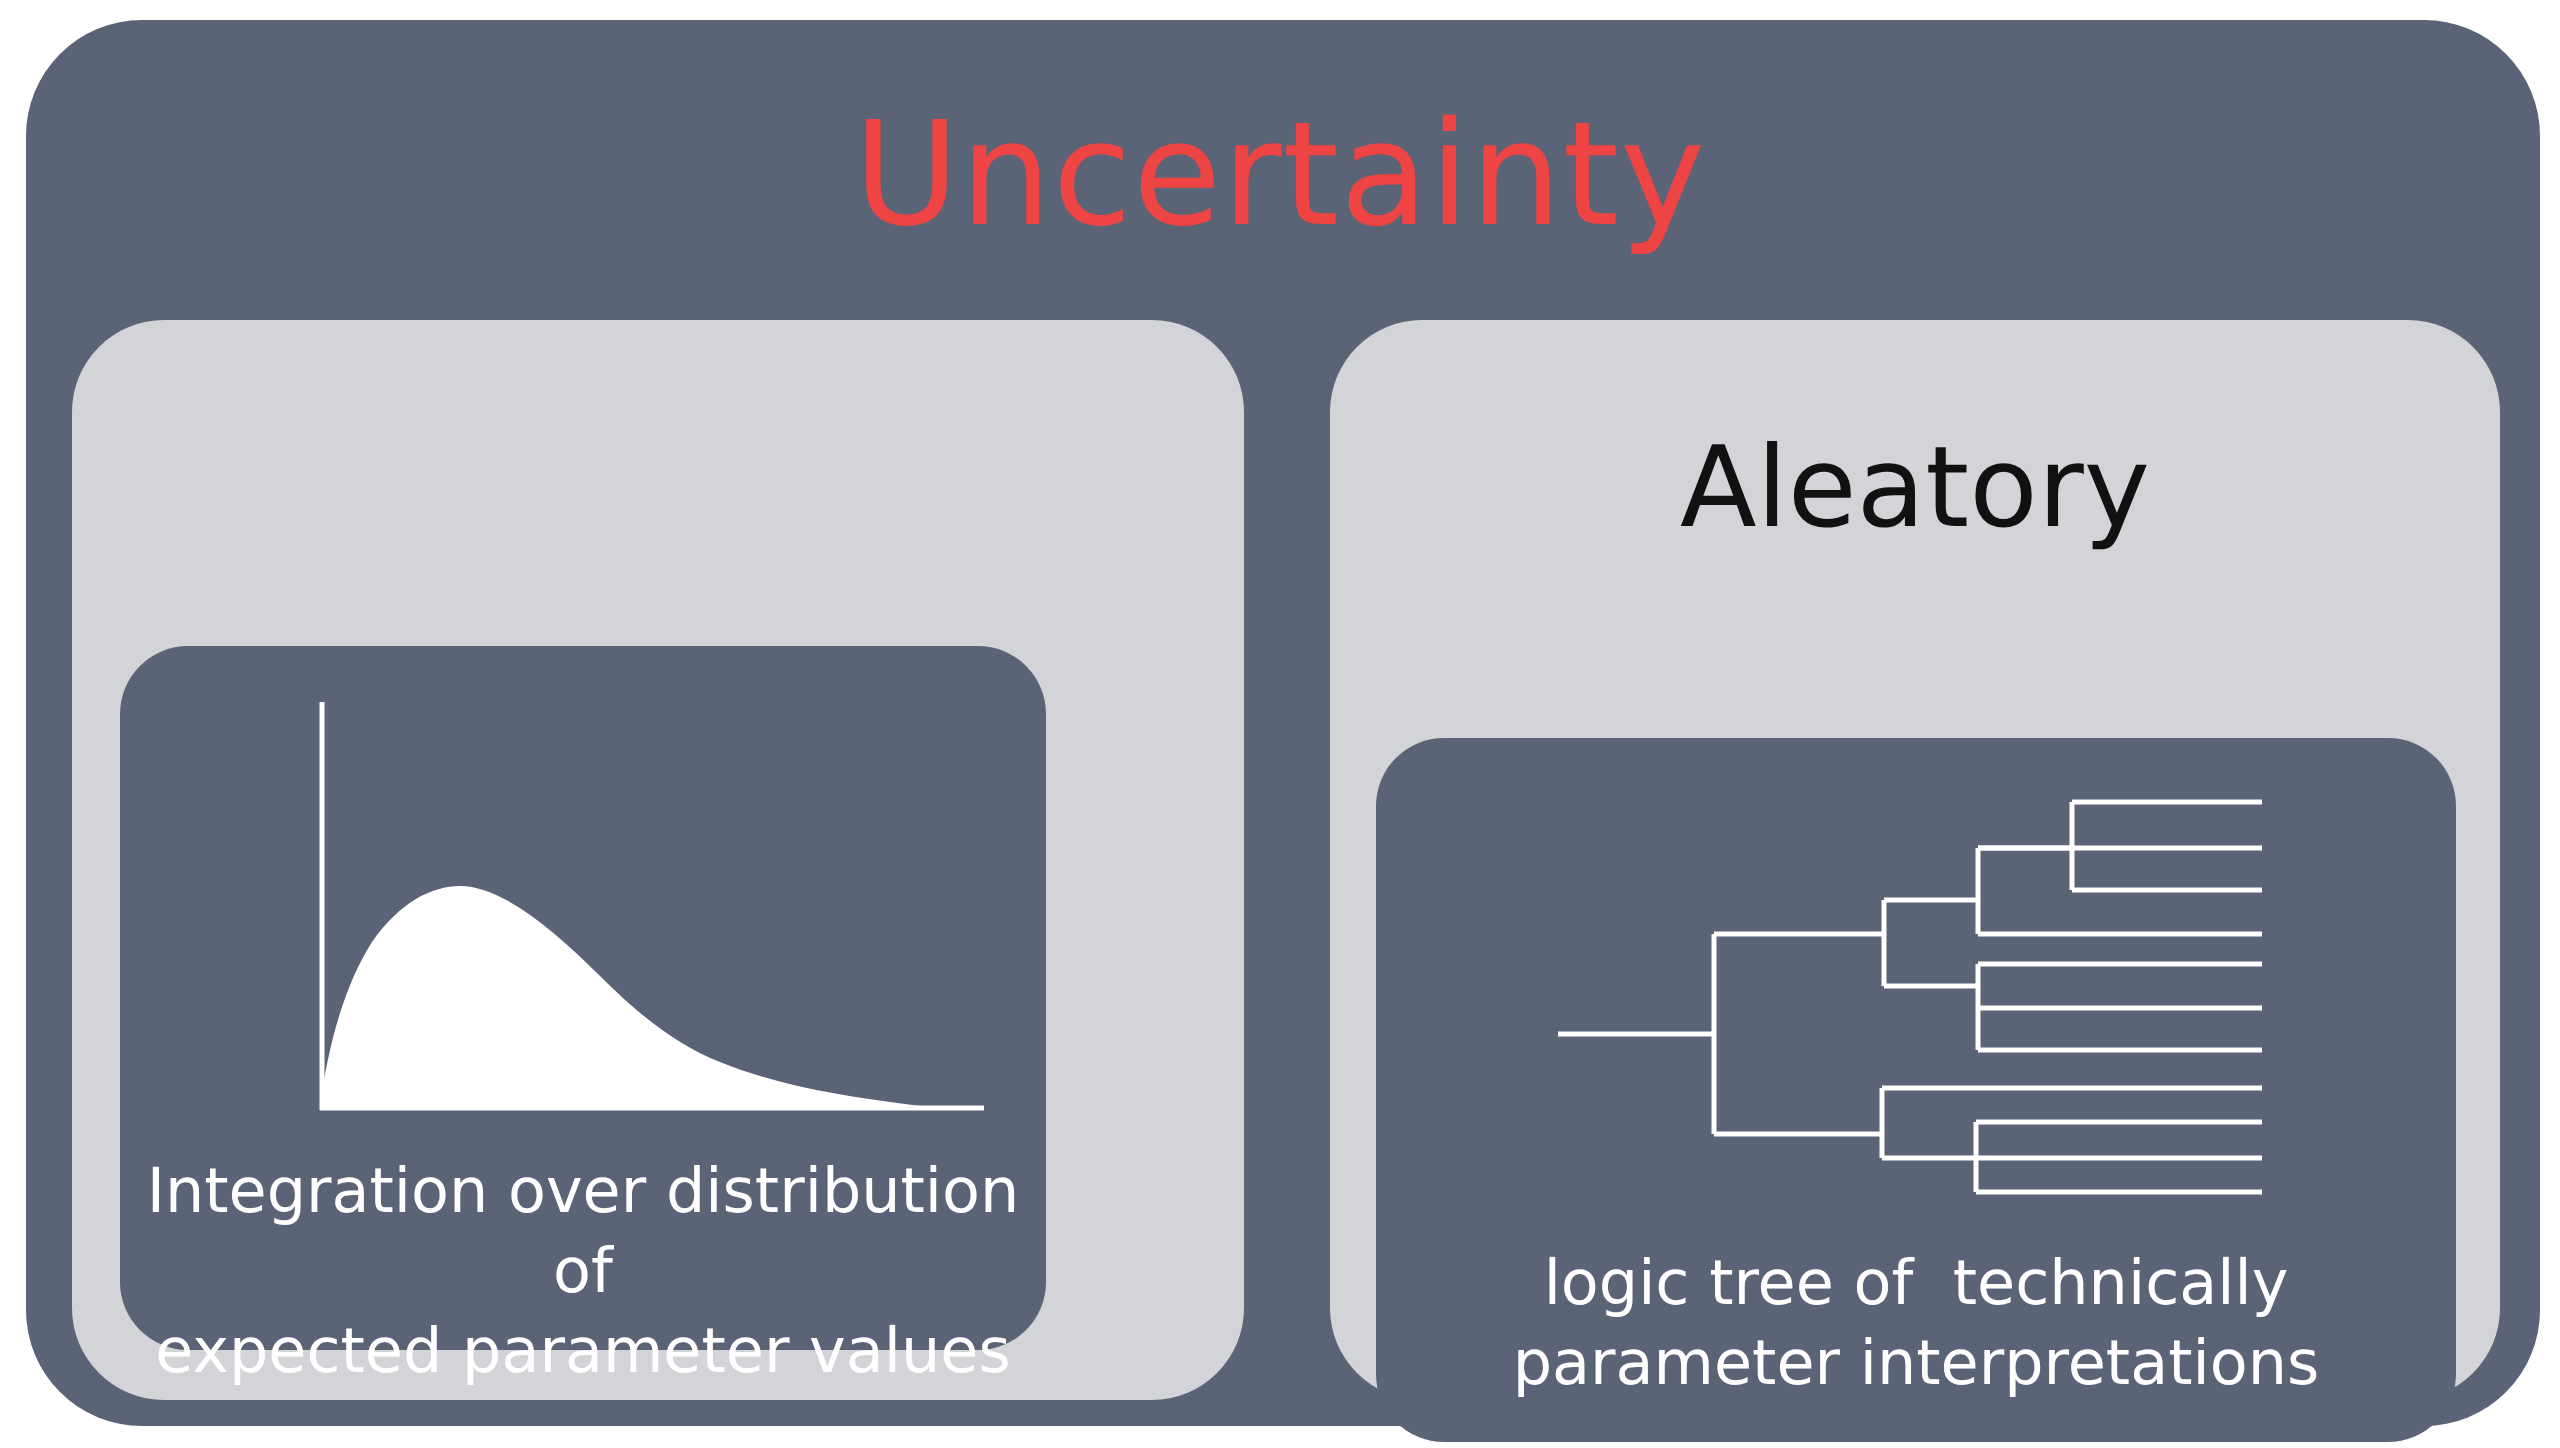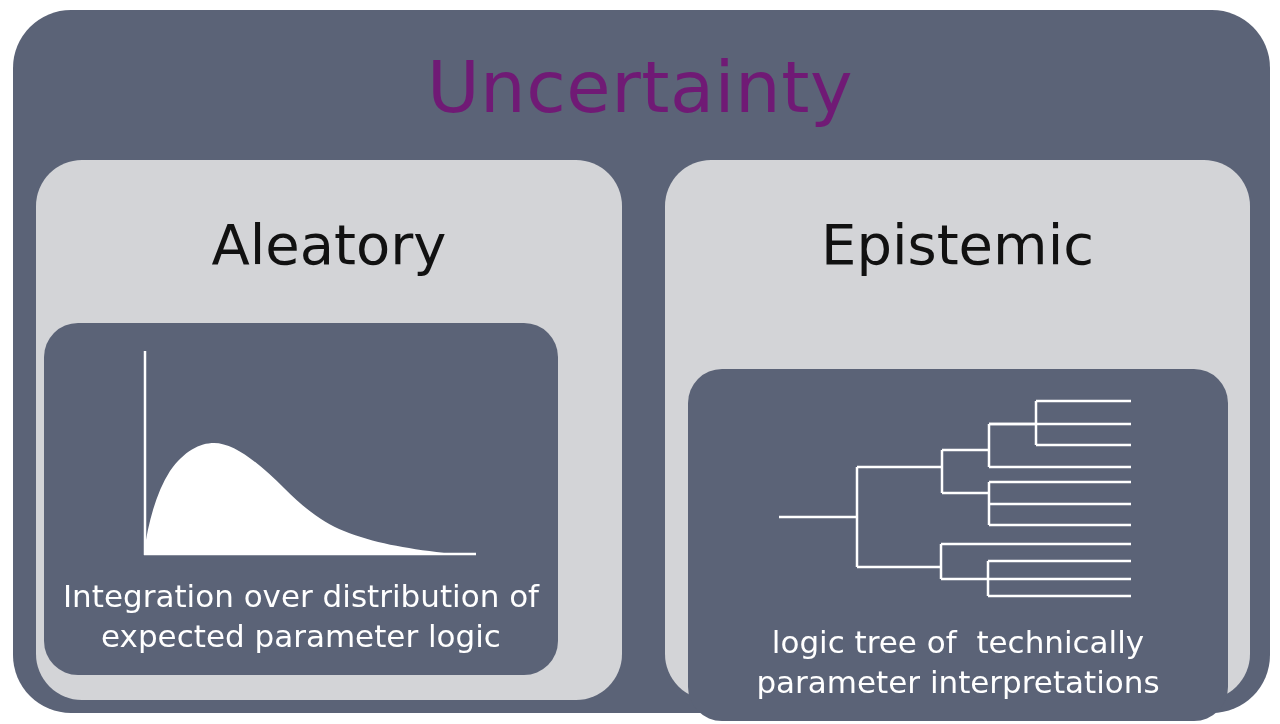--- a/index.html
+++ b/index.html
@@ -1,51 +1,50 @@
 <!DOCTYPE html>
 <html><head>
 <meta charset="utf-8">
 <style>
   html,body{margin:0;padding:0;background:#ffffff;}
   body{width:1280px;height:724px;position:relative;overflow:hidden;font-family:"DejaVu Sans","Liberation Sans",sans-serif;}
   .outer{position:absolute;left:13px;top:10px;width:1257px;height:703px;background:#5b6377;border-radius:58px;}
-  .title{position:absolute;left:0;top:42px;width:1280px;text-align:center;color:#701a75;font-size:72px;line-height:90px;letter-spacing:0.5px;}
+  .title{position:absolute;left:0;top:42px;width:1280px;text-align:center;color:#ef4444;font-size:72px;line-height:90px;letter-spacing:0.5px;}
   .card{position:absolute;top:160px;height:540px;background:#d3d4d7;border-radius:46px;}
   .card.left{left:36px;width:586px;}
   .card.right{left:665px;width:585px;}
   .card-title{position:absolute;left:0;right:0;top:50px;text-align:center;color:#111111;font-size:56px;line-height:70px;}
   .inner{position:absolute;top:163px;height:352px;background:#5b6377;border-radius:34px;}
-  .card.left .inner{left:8px;width:514px;}
+  .card.left .inner{left:24px;width:463px;}
   .card.right .inner{left:23px;width:540px;margin-top:46px;}
   .caption{position:absolute;left:0;right:0;top:253px;text-align:center;color:#ffffff;font-size:31px;line-height:40px;}
   svg.fig{position:absolute;left:0;top:0;}
 </style>
 </head>
 <body>
 
 <div class="outer"></div>
 <div class="title">Uncertainty</div>
 
 <div class="card left">
-  <div class="card-title">Aleatory</div>
   <div class="inner">
     <svg class="fig" width="538" height="352">
       <path fill="#ffffff" d="M100,230 C104,200 112,170 126,148 C140,128 156,120 170,120 C190,120 215,140 240,165 C262,187 280,200 300,208 C330,220 360,225 400,230 L400,232 L100,232 Z"></path>
       <line x1="101" y1="28" x2="101" y2="232" stroke="#ffffff" stroke-width="2.5"></line>
       <line x1="100" y1="231" x2="432" y2="231" stroke="#ffffff" stroke-width="2.5"></line>
     </svg>
     <div class="caption">
       <div>Integration over distribution of</div>
-      <div>expected parameter logic</div>
+      <div>expected parameter values</div>
     </div>
   </div>
 </div>
 
 <div class="card right">
-  <div class="card-title">Epistemic</div>
+  <div class="card-title">Aleatory</div>
   <div class="inner">
     <svg class="fig" width="540" height="352" fill="none" stroke="#ffffff" stroke-width="2.5">
 
       <path d="M91,148 H169"></path>
       <path d="M169,98 V198"></path>
       <path d="M169,98 H254"></path>
       <path d="M169,198 H253"></path>
       <path d="M254,81 V124"></path>
       <path d="M254,81 H301"></path>
       <path d="M254,124 H301"></path>

